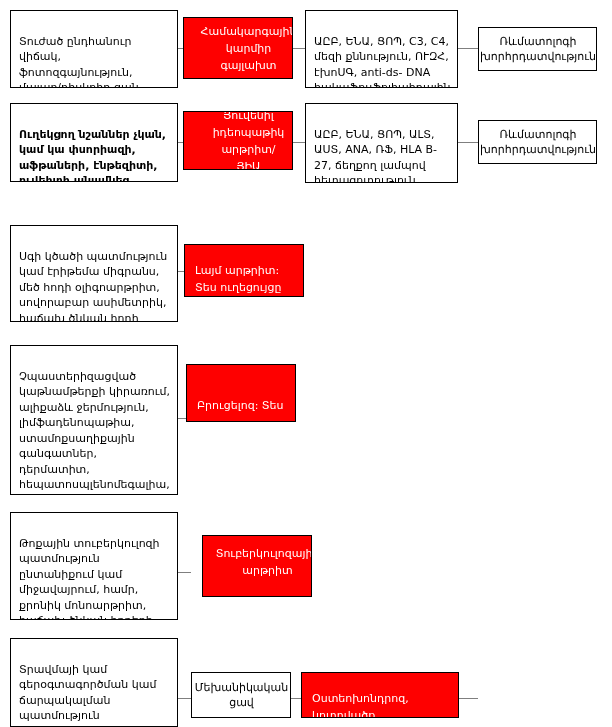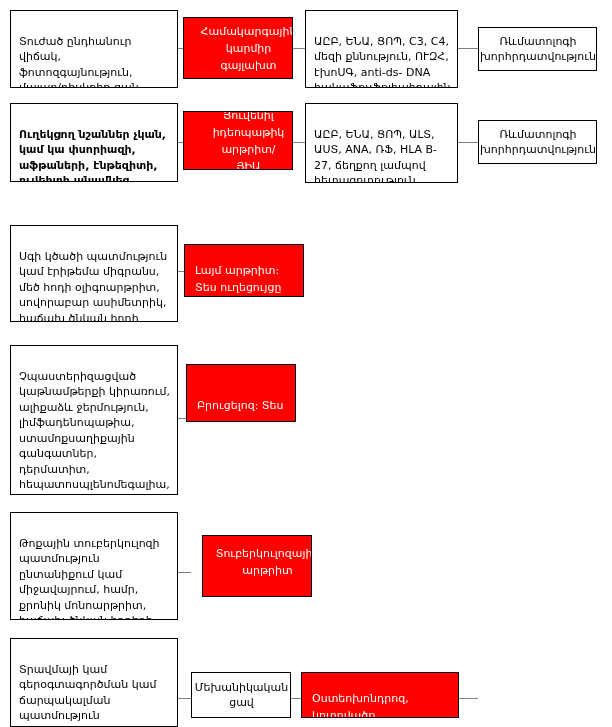--- a/index.html
+++ b/index.html
@@ -43,20 +43,21 @@
     padding-top:9px;
   }
   .box.center{
     text-align:center;
     display:flex;
     flex-direction:column;
     justify-content:center;
     align-items:center;
     padding-top:0;padding-bottom:0;
     line-height:15.5px;
+    font-family:Liberation Serif, serif;
   }
   .box.lefttext{
     display:block;
     text-align:left;
   }
   .box.red.lefttext{
     align-items:flex-start;
     text-align:left;
     padding-left:10px;
   }

